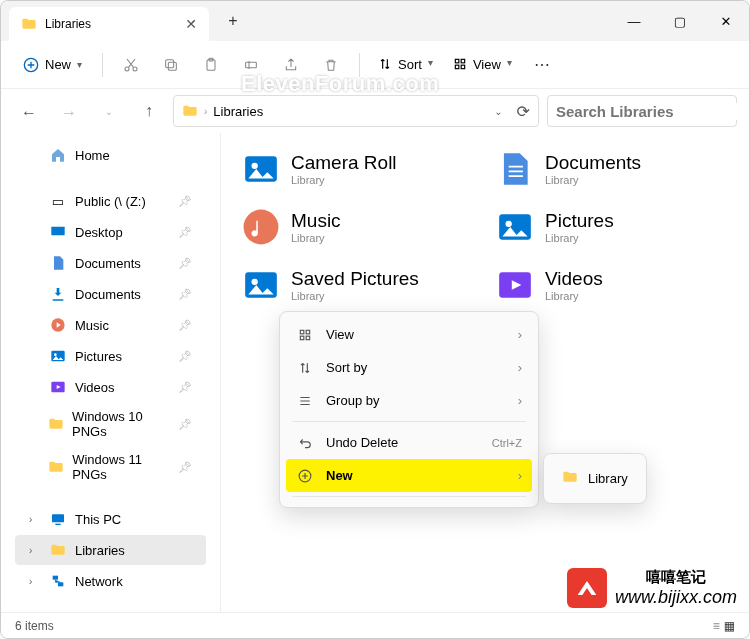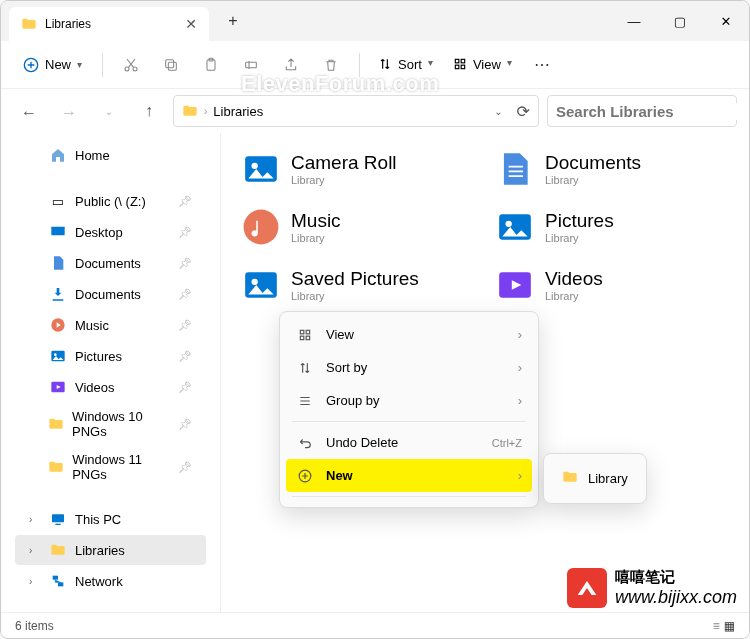--- a/index.html
+++ b/index.html
@@ -53,21 +53,21 @@
     .ctx-item .ar { margin-left: auto; color: #888; }
     .ctx-sep { height: 1px; background: #e5e5e5; margin: 4px 6px; }
     
     .sub { position: absolute; left: 322px; top: 320px; background: #fafafa; border: 1px solid #ddd; border-radius: 8px; box-shadow: 0 8px 24px rgba(0,0,0,0.15); padding: 6px; }
     .sub-item { display: flex; align-items: center; gap: 10px; padding: 9px 12px; font-size: 13px; }
     
     .status { height: 26px; border-top: 1px solid #eee; display: flex; align-items: center; padding: 12px 14px; font-size: 12px; color: #555; background: #fff; }
     .status .view-icons { margin-left: auto; display: flex; gap: 4px; }
     
     .wm1 { position: absolute; left: 240px; top: 70px; font-size: 22px; font-weight: 600; color: #fff; text-shadow: 0 0 3px rgba(0,0,0,.3); letter-spacing: .5px; pointer-events: none; }
-    .wm2 { position: absolute; right: 12px; bottom: 30px; display: flex; align-items: center; gap: 8px; pointer-events: none; }
+    .wm2 { position: absolute; right: 12px; bottom: 30px; display: flex; align-items: center; gap: 8px; pointer-events: none; text-align: center; }
     .wm2-logo { width: 40px; height: 40px; background: #e8392f; border-radius: 6px; display: flex; align-items: center; justify-content: center; }
     .wm2-txt { font-size: 15px; font-weight: 700; }
     .wm2-url { font-size: 18px; font-style: italic; }
     
     .folder-svg { fill: #ffd055; }
     .chev-down { font-size: 10px; color: #666; }
   </style>
 </head>
 <body>
 

